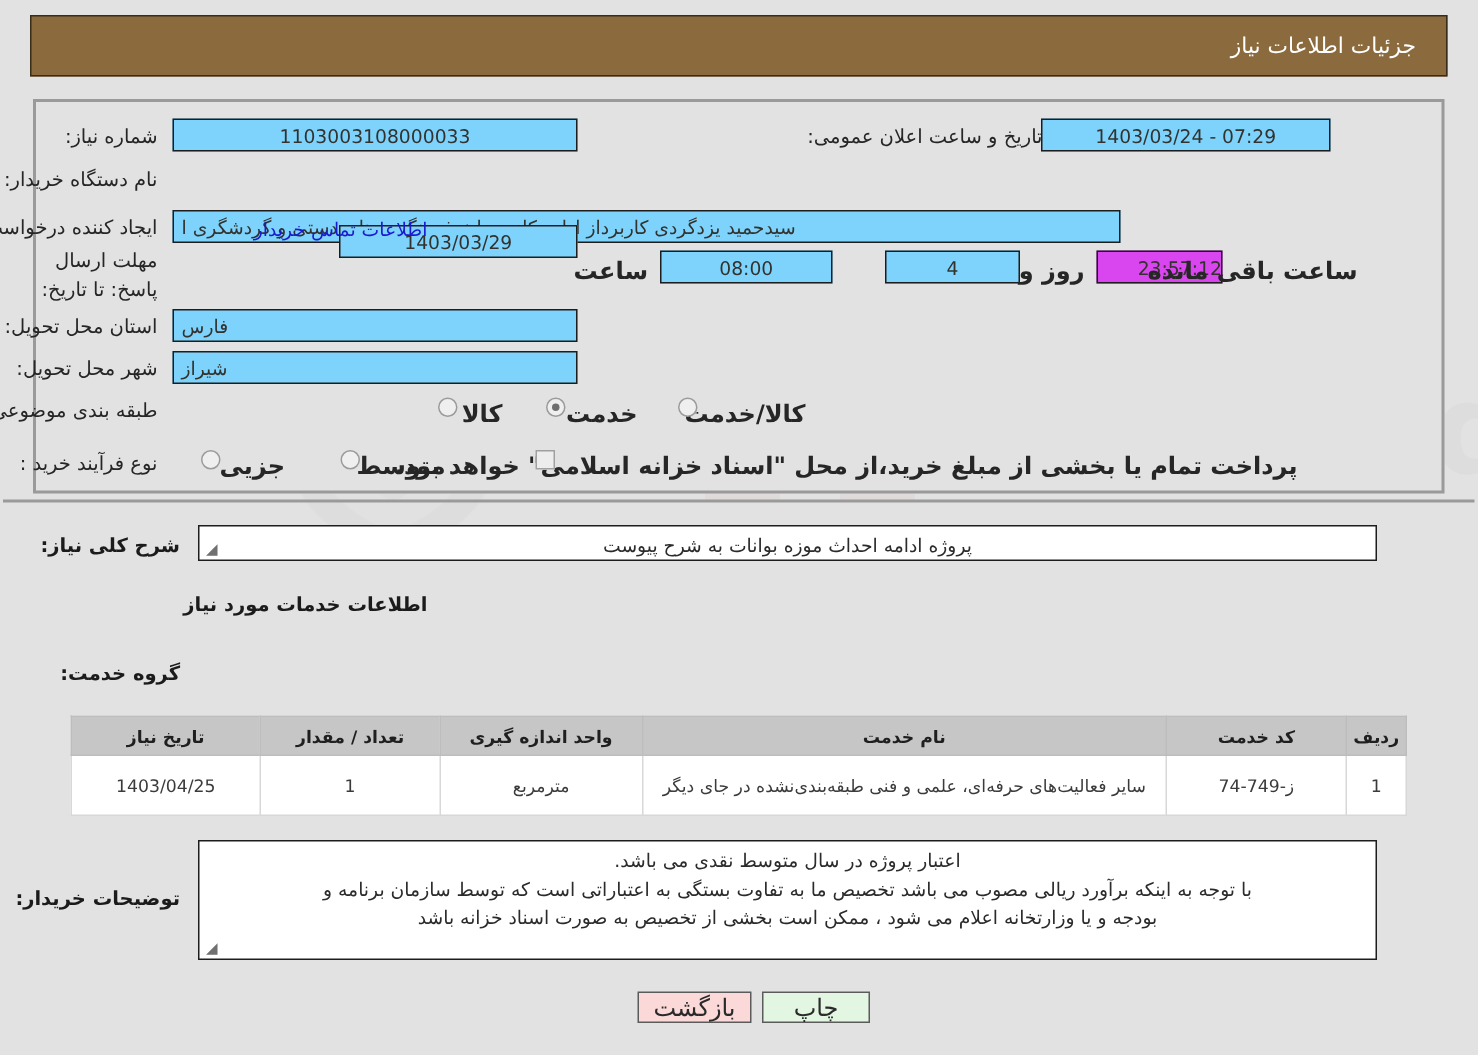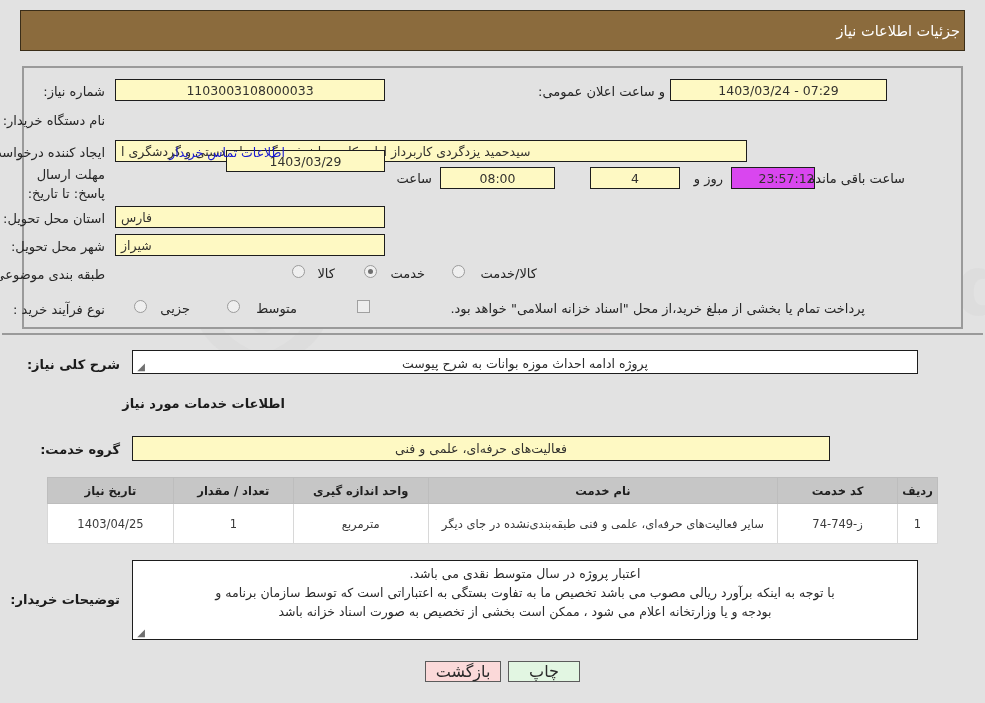--- a/index.html
+++ b/index.html
@@ -34,21 +34,21 @@
     position: absolute;
     left: 20px; top: 10px;
     width: 945px; height: 41px;
     background: #8b6b3d;
     border: 1px solid #3a2d18;
     color: #ffffff;
     font-size: 14.5px;
     display: flex;
     align-items: center;
     justify-content: flex-start;
-    padding-right: 4px;
+    padding-right: 20px;
     z-index: 3;
   }
 
   
   .panel {
     position: absolute;
     background: #e2e2e2;
     border: 2px solid #9a9a9a;
     z-index: 2;
   }
@@ -59,21 +59,21 @@
   .lbl {
     position: absolute;
     font-size: 13px;
     color: #262626;
     text-align: right;
     white-space: nowrap;
     z-index: 4;
   }
   .fld {
     position: absolute;
-    background: #fef9c3;
+    background: #7dd3fc;
     border: 1px solid #1d1d1d;
     font-size: 12.5px;
     color: #33322e;
     display: flex;
     align-items: center;
     justify-content: flex-end;
     padding: 0 5px;
     overflow: hidden;
     white-space: nowrap;
     z-index: 4;
@@ -86,24 +86,25 @@
   .blue-link {
     position: absolute;
     font-size: 12.5px;
     color: #1a1ad0;
     white-space: nowrap;
     z-index: 6;
     cursor: pointer;
   }
   .plain {
     position: absolute;
-    font-size: 13px;
+    font-size: 16px;
     color: #262626;
     white-space: nowrap;
     z-index: 4;
+    font-weight: bold;
   }
 
   
   .radio {
     position: absolute;
     width: 13px; height: 13px;
     border-radius: 50%;
     border: 1px solid #9b9b9b;
     background: #efefef;
     z-index: 5;
@@ -228,21 +229,21 @@
   <div class="titlebar">
     <span>جزئیات اطلاعات نیاز</span>
   </div>
 
   <div class="panel" id="panel-top"></div>
 
   <div class="lbl" style="right:880px; top:84px;">شماره نیاز:</div>
   <div class="fld num" style="right:600px; top:79px; width:270px;">1103003108000033</div>
 
   <div class="lbl" style="right:290px; top:84px;">تاریخ و ساعت اعلان عمومی:</div>
-  <div class="fld num" style="right:98px; top:79px; width:217px;text-align:right;">1403/03/24 - 07:29</div>
+  <div class="fld num" style="right:98px; top:79px; width:193px;text-align:right;">1403/03/24 - 07:29</div>
 
   <div class="lbl" style="right:880px; top:113px;">نام دستگاه خریدار:</div>
 
   <div class="lbl" style="right:880px; top:145px;">ایجاد کننده درخواست:</div>
   <div class="fld" style="right:238px; top:140px; width:632px;">سیدحمید یزدگردی کاربرداز اداره کل میراث فرهنگی  صنایع دستی و گردشگری ا</div>
   <div class="blue-link" style="right:700px; top:145px;">اطلاعات تماس خریدار</div>
 
   <div class="lbl" style="right:880px; top:166px; line-height:1.45; white-space:normal; width:78px;">مهلت ارسال پاسخ: تا تاریخ:</div>
   <div class="fld num" style="right:600px; top:150px; width:159px;">1403/03/29</div>
   <div class="plain" style="right:553px; top:171px;">ساعت</div>
@@ -284,21 +285,20 @@
 
   <div class="section-head" style="right:865px; top:357px;">شرح کلی نیاز:</div>
   <div class="ta" style="right:67px; top:350px; width:786px; height:24px;">
     <div class="ta-text">پروژه ادامه احداث موزه بوانات به شرح پیوست</div>
     <span class="grip">◢</span>
   </div>
 
   <div class="section-head" style="right:700px; top:396px;">اطلاعات خدمات مورد نیاز</div>
 
   <div class="section-head" style="right:865px; top:442px;">گروه خدمت:</div>
-  <div class="fld ctr" style="right:155px; top:436px; width:698px; height:25px;">فعالیت‌های حرفه‌ای، علمی و فنی</div>
 
   <table id="svc-table">
     <thead>
       <tr>
         <th class="col-row">ردیف</th>
         <th class="col-code">کد خدمت</th>
         <th class="col-name">نام خدمت</th>
         <th class="col-unit">واحد اندازه گیری</th>
         <th class="col-qty">تعداد / مقدار</th>
         <th class="col-date">تاریخ نیاز</th>

